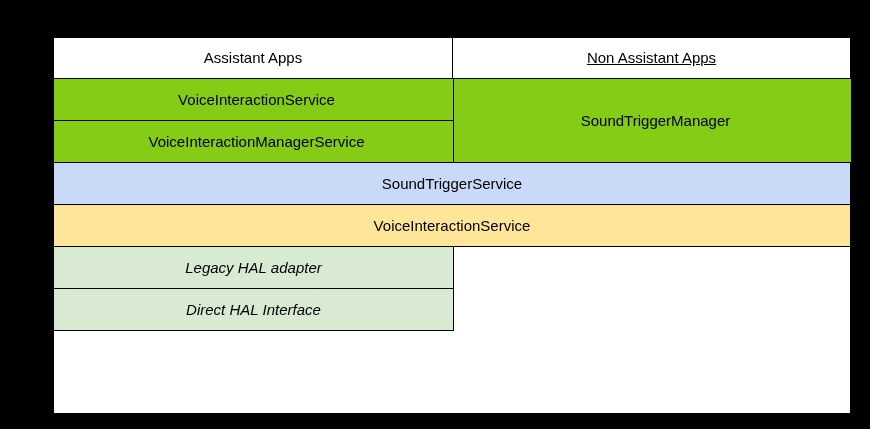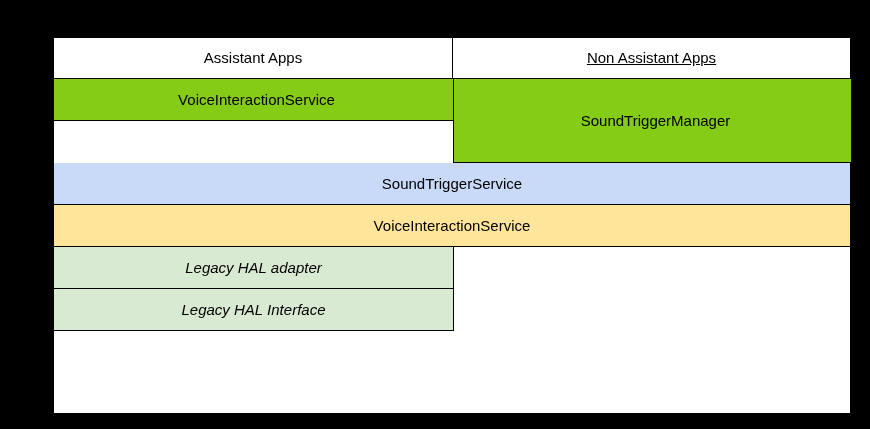--- a/index.html
+++ b/index.html
@@ -87,33 +87,34 @@
 <div id="stack-diagram">
 
   <div class="row">
     <div class="cell col-left fill-white h-header">Assistant Apps</div>
     <div class="cell col-right fill-white h-header">Non Assistant Apps</div>
   </div>
 
   <div class="split">
     <div class="split-left">
       <div class="cell fill-peach h-std">VoiceInteractionService</div>
+      <div class="cell fill-peach h-std">VoiceInteractionManagerService</div>
     </div>
     <div class="cell split-right fill-peach h-span2">SoundTriggerManager</div>
   </div>
 
   <div class="row">
     <div class="cell col-full fill-blue h-std">SoundTriggerService</div>
   </div>
 
   <div class="row">
     <div class="cell col-full fill-yellow h-std">VoiceInteractionService</div>
   </div>
 
 
   <div class="split">
     <div class="split-left">
       <div class="cell fill-green h-std">Legacy HAL adapter</div>
-      <div class="cell fill-green h-std">Legacy HAL Interface</div>
+      <div class="cell fill-green h-std">Direct HAL Interface</div>
     </div>
   </div>
 
 </div>
 
 </body></html>

